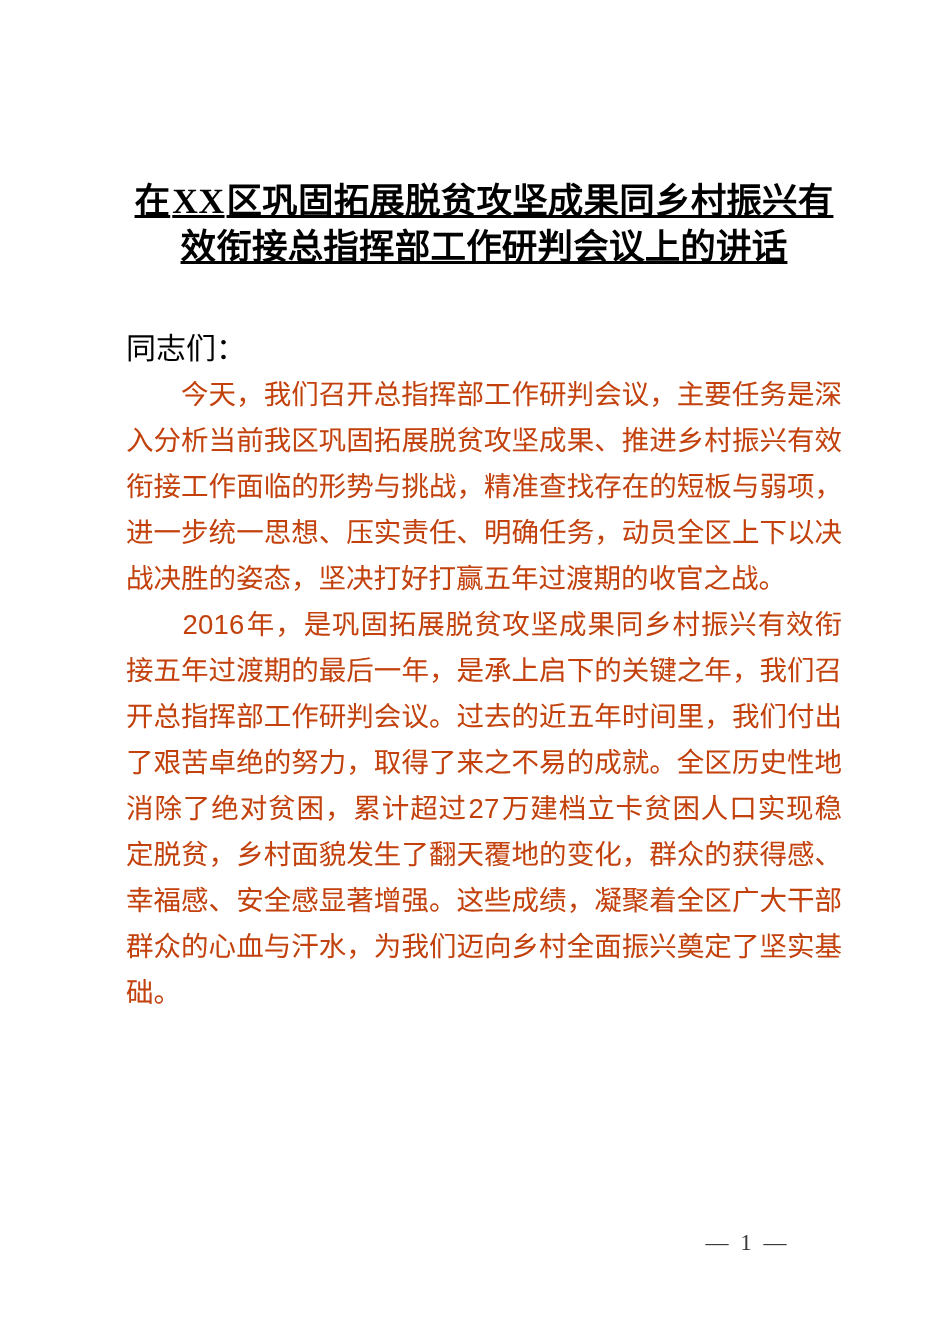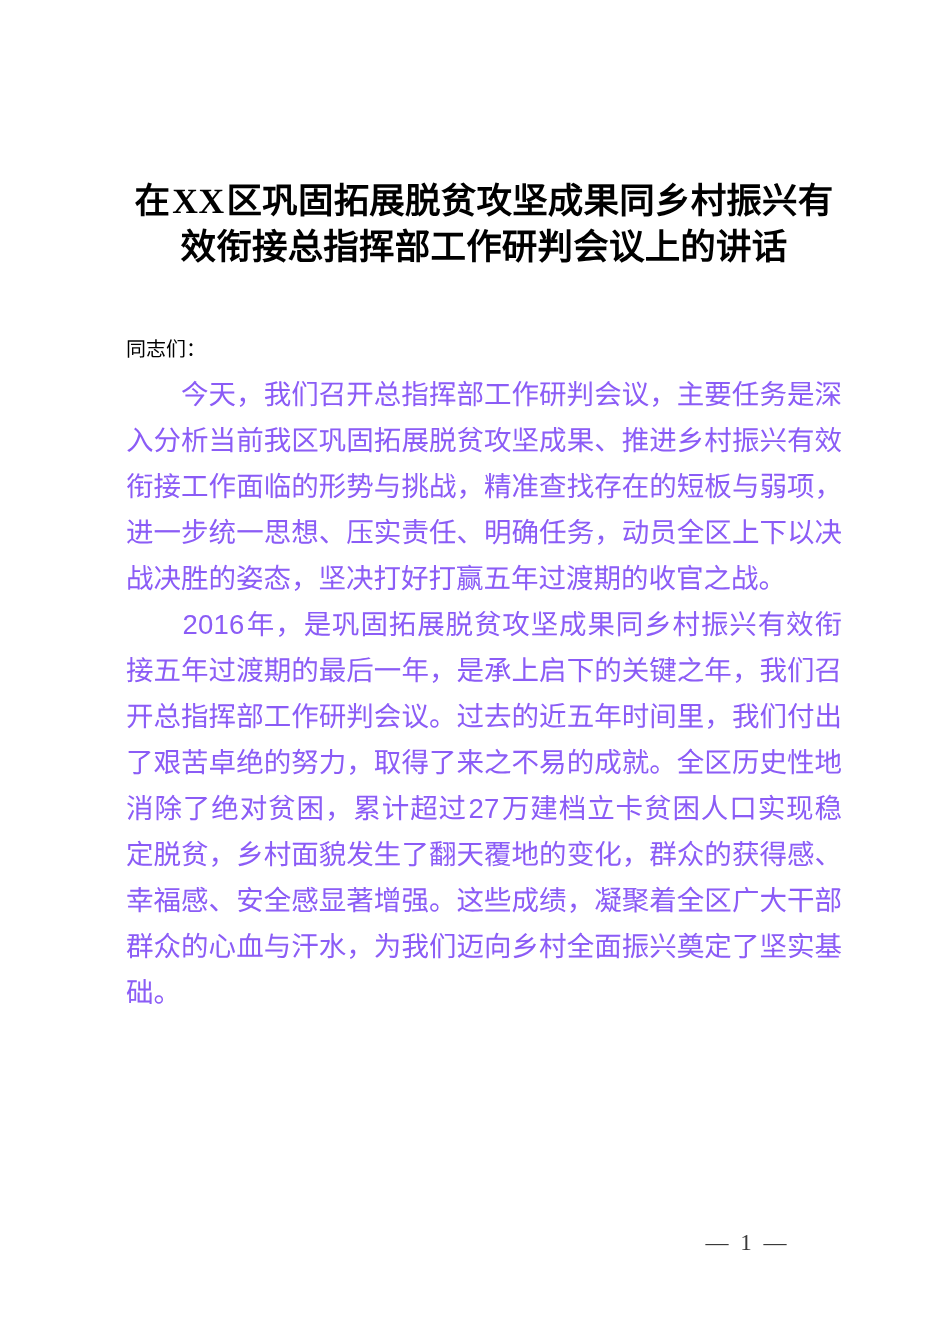--- a/index.html
+++ b/index.html
@@ -31,44 +31,45 @@
     margin: 0;
     padding-top: 178px;
     font-size: 35.5px;
     font-weight: bold;
     line-height: 46px;
     text-align: center;
     letter-spacing: 0.2px;
     font-family: "Liberation Sans", "DejaVu Sans", sans-serif;
     color: #000000;
     text-rendering: geometricPrecision;
+    text-decoration: underline;
   }
   .doc-title .latin {
     font-family: "Liberation Serif", "DejaVu Serif", serif;
     font-weight: bold;
     letter-spacing: 0.5px;
     padding: 0 2px;
   }
   .salutation {
     margin: 0;
     padding-top: 56px;
-    font-size: 20px;
+    font-size: 30px;
     line-height: 46px;
     text-align: justify;
     text-justify: inter-character;
     color: #000000;
   }
   .para {
     margin: 0;
     font-size: 27.5px;
     line-height: 46px;
     text-align: justify;
     text-justify: inter-character;
     text-indent: 2em;
-    color: #8b5cf6;
+    color: #c2410c;
     word-break: break-all;
   }
   .para .num {
     font-family: "Liberation Sans", "DejaVu Sans", sans-serif;
     padding: 0 1.5px;
     letter-spacing: 0.2px;
   }
   .page-footer {
     position: absolute;
     left: 0;

